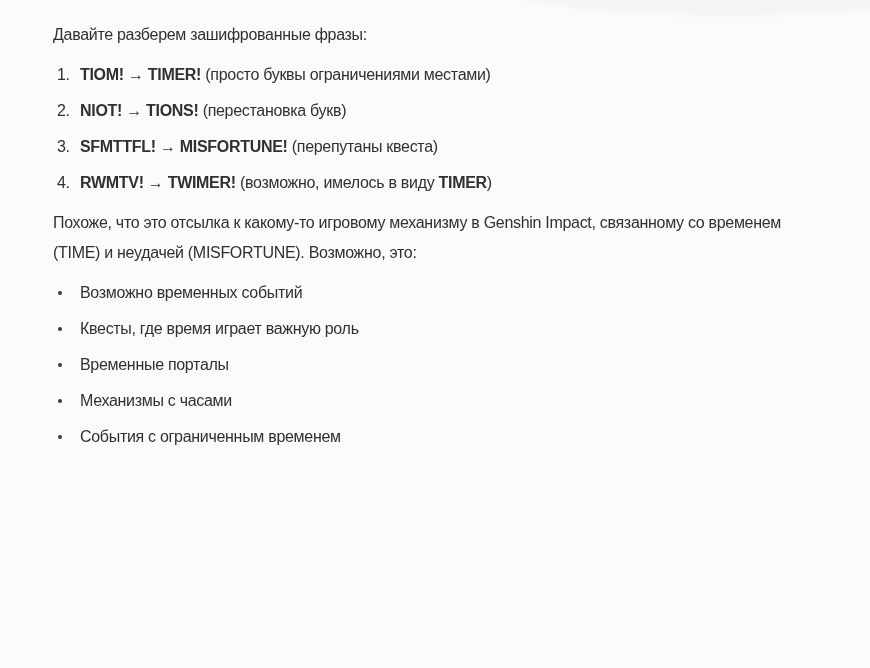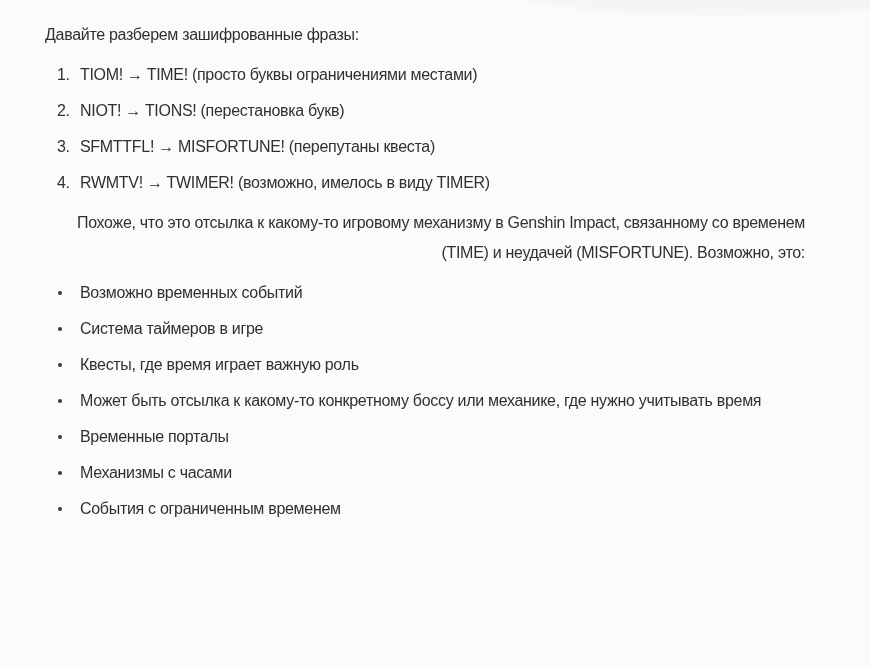--- a/index.html
+++ b/index.html
@@ -23,24 +23,24 @@
     right: -90px;
     width: 460px;
     height: 60px;
     background: #f5f5f5;
     border-radius: 50%;
     filter: blur(2px);
     pointer-events: none;
   }
   .content { position: relative; }
   .para {
-    margin: 0 0 14px;
+    margin: 0 8px 14px;
     max-width: 790px;
   }
-  .para.analysis { max-width: 760px; text-align: right; }
+  .para.analysis { max-width: 760px; }
   .list {
     list-style: none;
     margin: 0 0 10px;
     padding: 0;
   }
   .num-item, .bullet-item {
     display: flex;
     align-items: flex-start;
     line-height: 22px;
     margin: 0 0 14px;
@@ -52,35 +52,35 @@
   }
   .bullet-item .dot {
     flex: none;
     width: 4px;
     height: 4px;
     border-radius: 50%;
     background: #3a3a3a;
     margin: 9px 18px 0 13px;
   }
   .item-text { flex: 1 1 auto; }
-  .b { font-weight: 400; }
+  .b { font-weight: 700; }
 </style>
 </head>
 <body>
 
 <div class="corner-shade"></div>
 
 <div class="content">
 
   <p class="para">Давайте разберем зашифрованные фразы:</p>
 
   <ol class="list">
     <li class="num-item">
       <span class="marker">1.</span>
-      <span class="item-text"><span class="b">TIOM!</span><span> → </span><span class="b">TIME!</span><span> (просто буквы ограничениями местами)</span></span>
+      <span class="item-text"><span class="b">TIOM!</span><span> → </span><span class="b">TIMER!</span><span> (просто буквы ограничениями местами)</span></span>
     </li>
     <li class="num-item">
       <span class="marker">2.</span>
       <span class="item-text"><span class="b">NIOT!</span><span> → </span><span class="b">TIONS!</span><span> (перестановка букв)</span></span>
     </li>
     <li class="num-item">
       <span class="marker">3.</span>
       <span class="item-text"><span class="b">SFMTTFL!</span><span> → </span><span class="b">MISFORTUNE!</span><span> (перепутаны квеста)</span></span>
     </li>
     <li class="num-item">
@@ -91,29 +91,21 @@
 
   <p class="para analysis">Похоже, что это отсылка к какому-то игровому механизму в Genshin Impact, связанному со временем (TIME) и неудачей (MISFORTUNE). Возможно, это:</p>
 
   <ul class="list">
     <li class="bullet-item">
       <span class="dot"></span>
       <span class="item-text">Возможно временных событий</span>
     </li>
     <li class="bullet-item">
       <span class="dot"></span>
-      <span class="item-text">Система таймеров в игре</span>
-    </li>
-    <li class="bullet-item">
-      <span class="dot"></span>
       <span class="item-text">Квесты, где время играет важную роль</span>
-    </li>
-    <li class="bullet-item">
-      <span class="dot"></span>
-      <span class="item-text">Может быть отсылка к какому-то конкретному боссу или механике, где нужно учитывать время</span>
     </li>
   </ul>
 
 
   <ul class="list">
     <li class="bullet-item">
       <span class="dot"></span>
       <span class="item-text">Временные порталы</span>
     </li>
     <li class="bullet-item">

